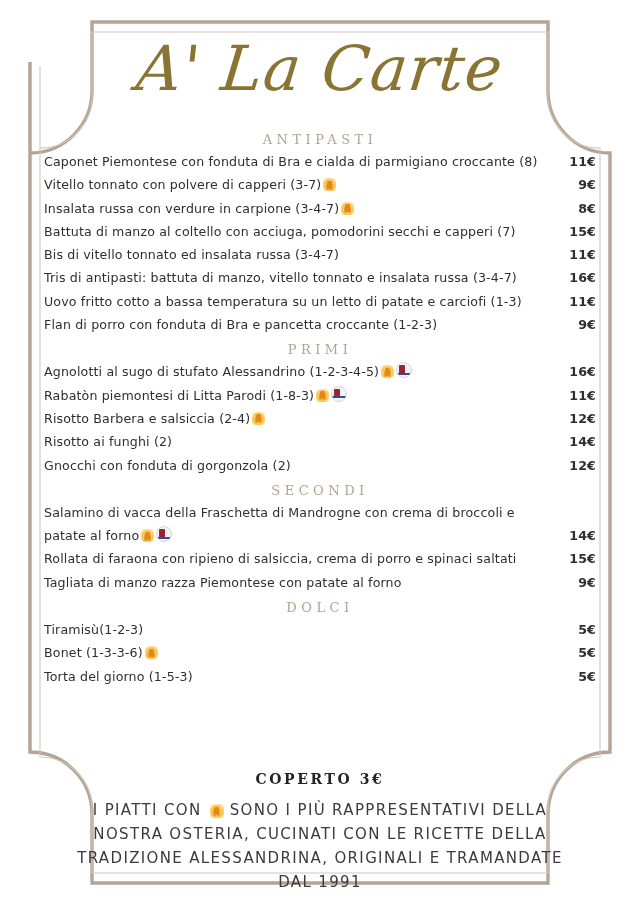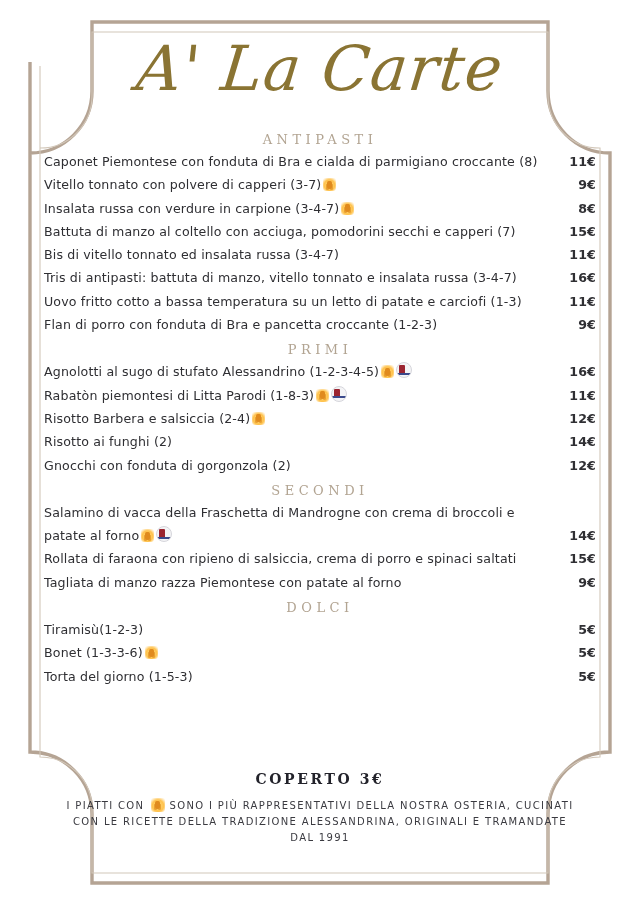--- a/index.html
+++ b/index.html
@@ -154,24 +154,24 @@
     letter-spacing: 2.6px;
   }
 
   .footnote {
     position: absolute;
     left: 60px;
     top: 798px;
     width: 520px;
     text-align: center;
     font-family: "DejaVu Sans", "Liberation Sans", sans-serif;
-    font-size: 10px;
+    font-size: 15px;
     color: #3a3a40;
     letter-spacing: 1.35px;
-    line-height: 16px;
+    line-height: 24px;
   }
   .footnote .badge { vertical-align: -3px; width: 14px; height: 14px; }
 </style>
 </head>
 <body>
 
 <div class="page">
 
   <svg class="frame" width="640" height="905" viewBox="0 0 640 905" fill="none">
 

